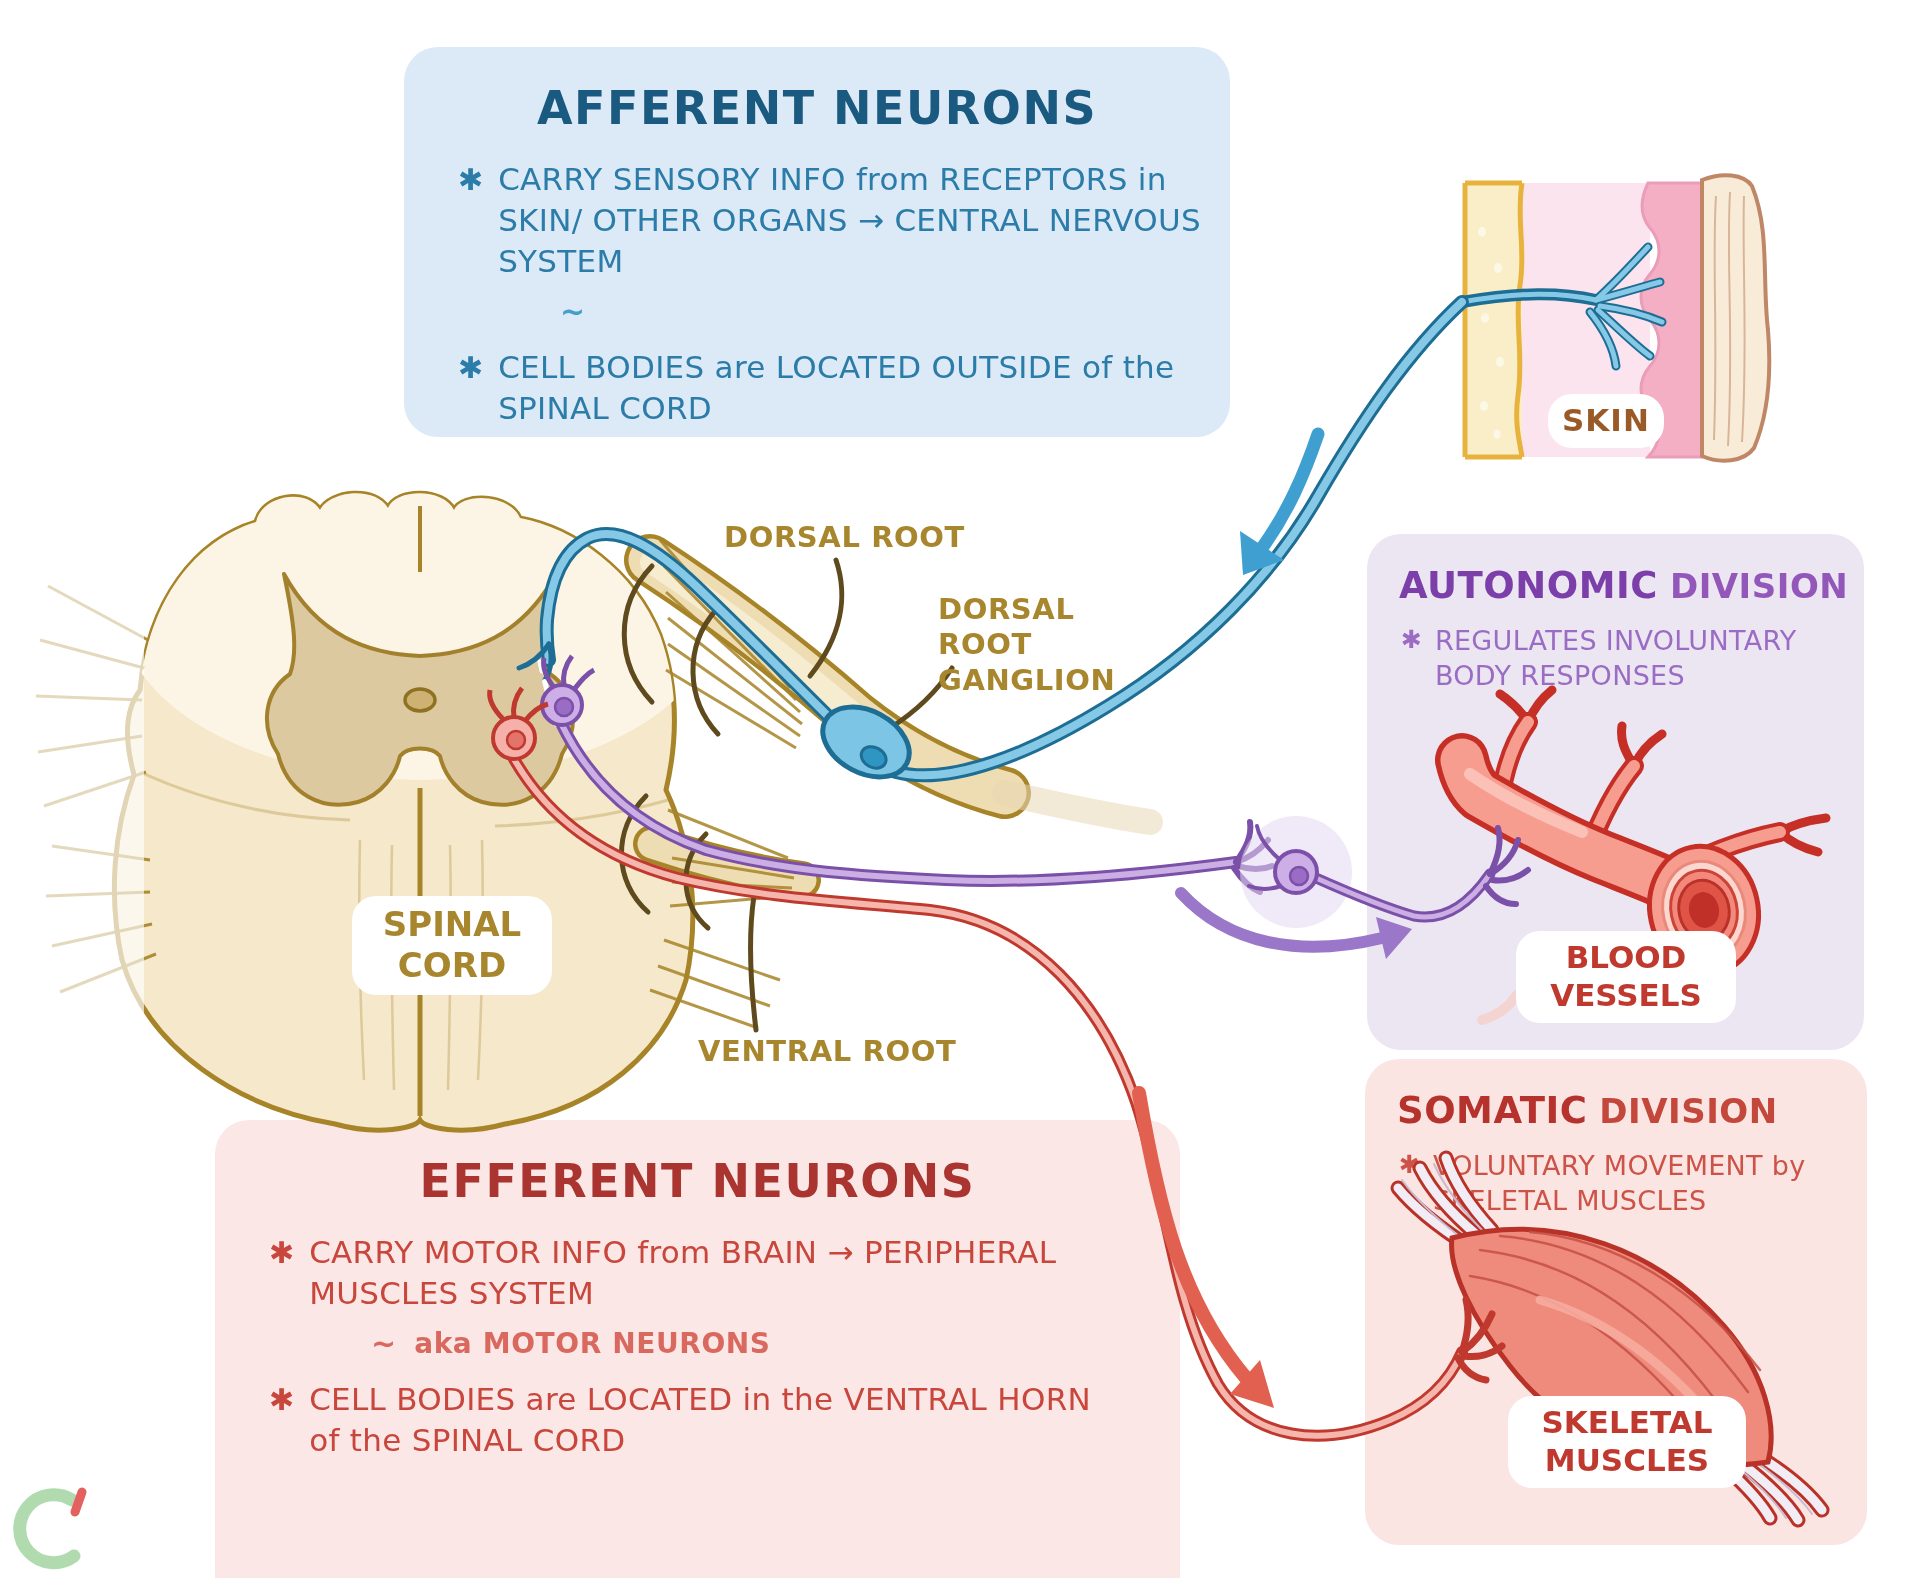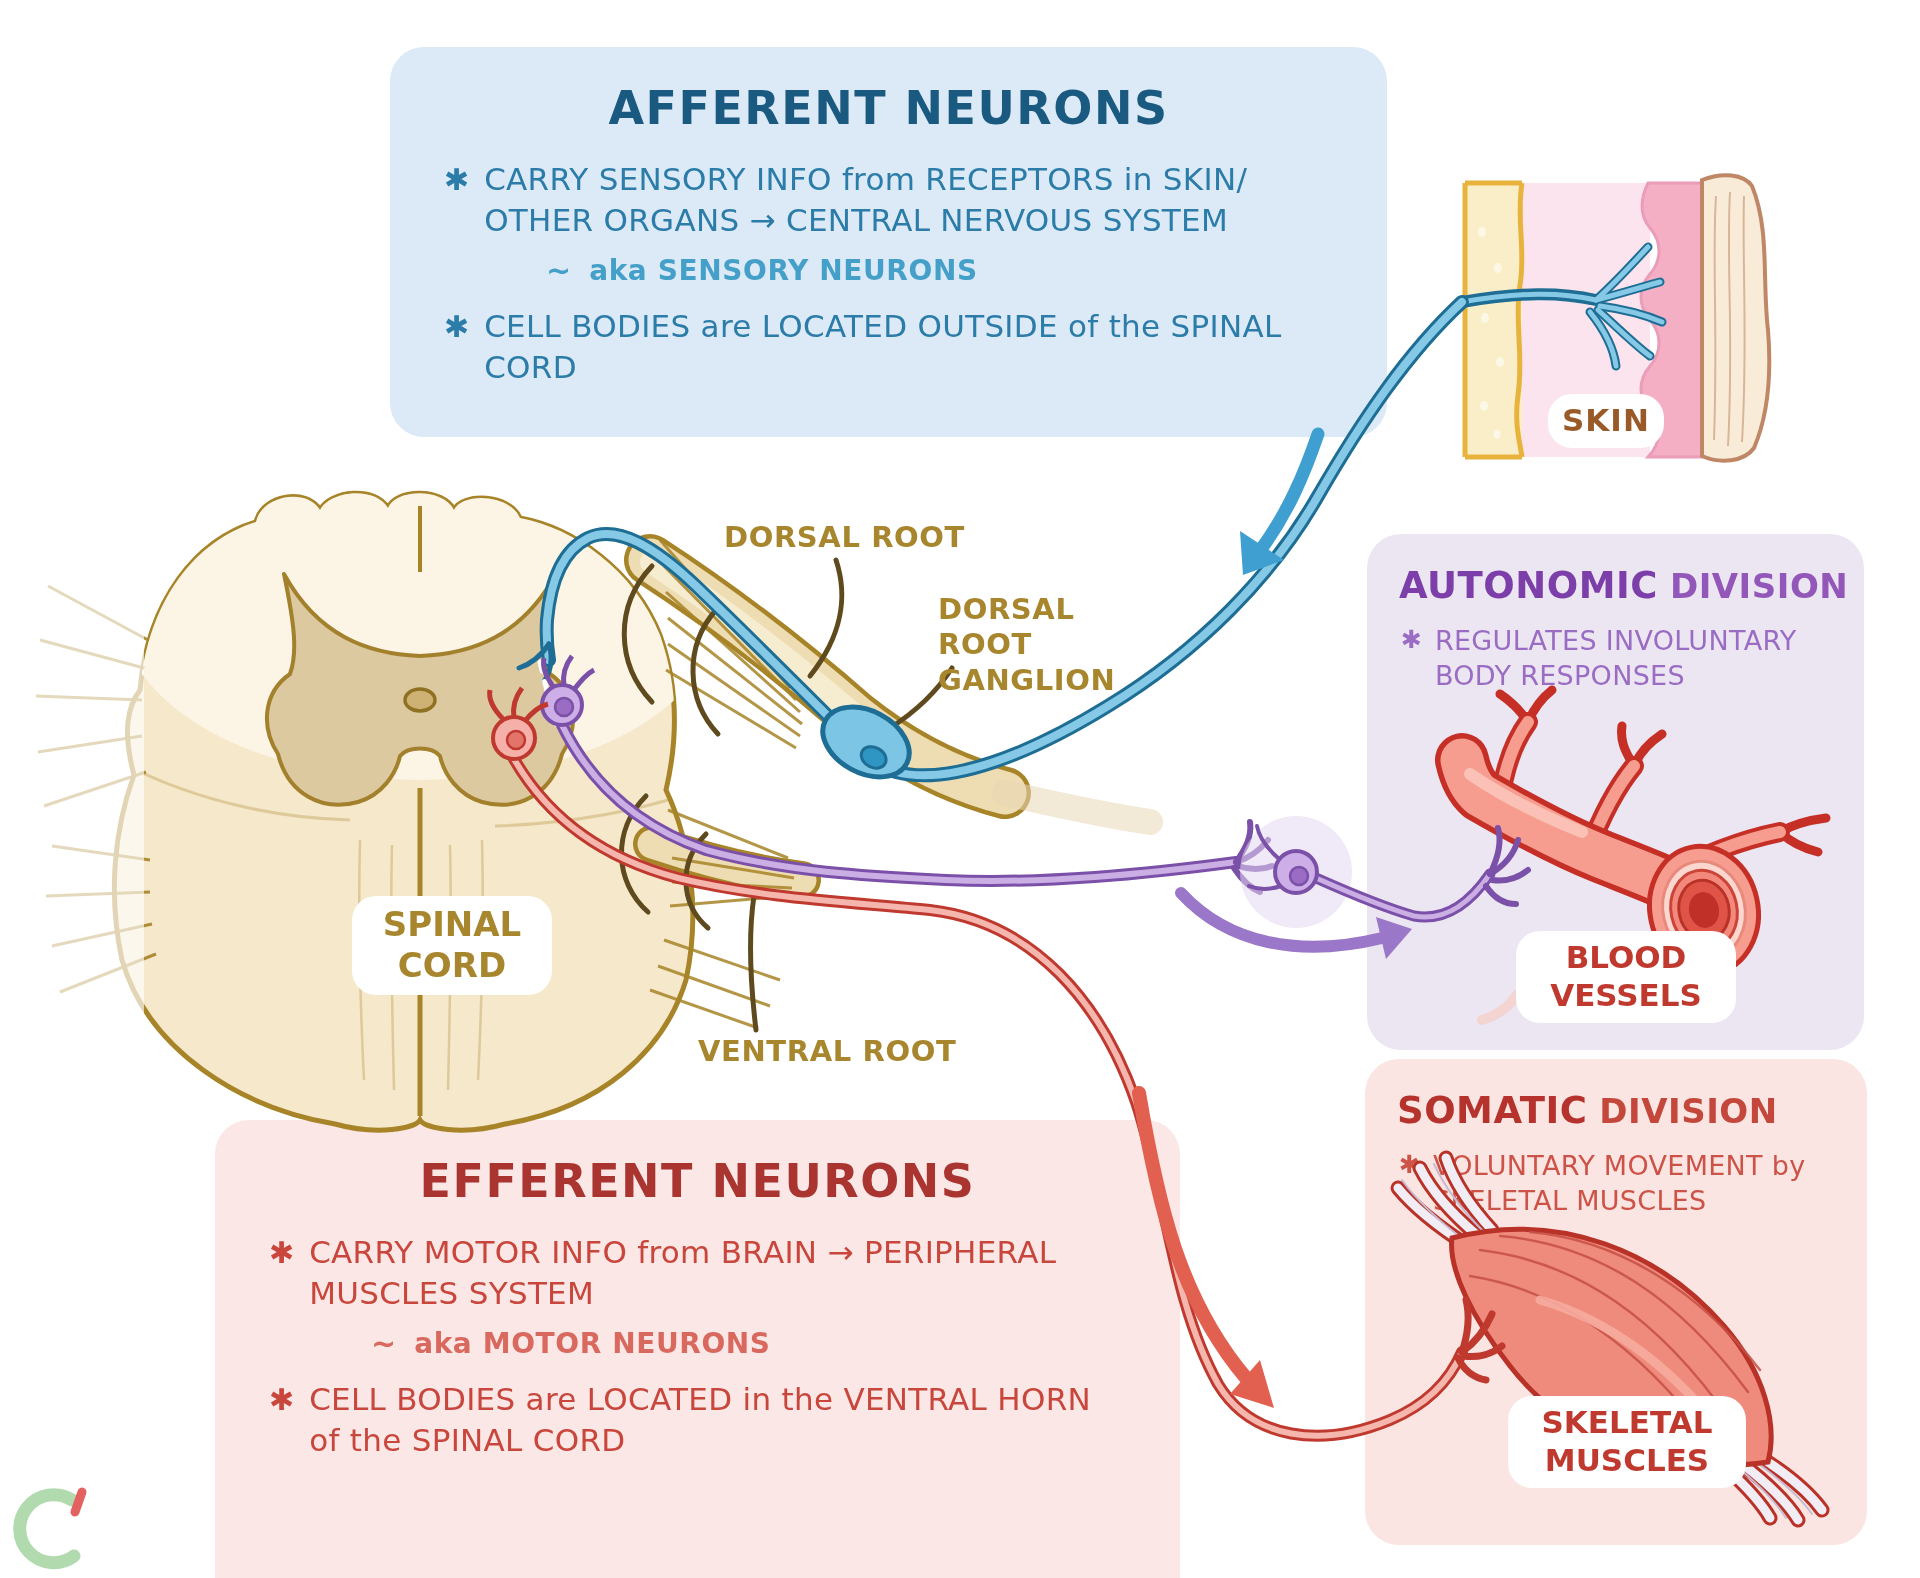--- a/index.html
+++ b/index.html
@@ -1,21 +1,21 @@
 <!DOCTYPE html>
 <html><head>
 <meta charset="utf-8">
 <style>
   html,body{margin:0;padding:0}
   body{
     width:1920px;height:1578px;position:relative;overflow:hidden;
     background:#ffffff;font-family:"DejaVu Sans",sans-serif;
   }
   .panel{position:absolute;border-radius:34px;z-index:1}
-  #afferent-panel{left:390px;top:47px;width:997px;height:390px;background:#dce9f6}
+  #afferent-panel{left:404px;top:47px;width:826px;height:390px;background:#dce9f6}
   #efferent-panel{left:215px;top:1120px;width:965px;height:524px;background:#fbe7e5}
   #autonomic-panel{left:1367px;top:534px;width:497px;height:516px;background:#ece6f2}
   #somatic-panel{left:1365px;top:1059px;width:502px;height:486px;background:#fbe5e2}
 
   .big-title{font-size:46px;font-weight:bold;text-align:center;letter-spacing:1.5px;margin-top:34px}
   #afferent-panel .big-title{color:#1a5a80}
   #efferent-panel .big-title{color:#a93430}
 
   .bullets{margin:24px 0 0 54px}
   .bullet{display:flex;gap:15px;margin-top:18px;align-items:flex-start}
@@ -66,21 +66,20 @@
 
 <div class="panel" id="afferent-panel">
   <div class="big-title">AFFERENT NEURONS</div>
   <div class="bullets">
     <div class="bullet">
       <span class="marker">✱</span>
       <div class="btext w880">CARRY SENSORY INFO from RECEPTORS in SKIN/ OTHER ORGANS → CENTRAL NERVOUS SYSTEM</div>
     </div>
     <div class="aka">
       <span class="tilde">~</span>
-      <span class="atext">aka SENSORY NEURONS</span>
     </div>
     <div class="bullet">
       <span class="marker">✱</span>
       <div class="btext w800">CELL BODIES are LOCATED OUTSIDE of the SPINAL CORD</div>
     </div>
   </div>
 </div>
 
 <div class="panel" id="efferent-panel">
   <div class="big-title">EFFERENT NEURONS</div>

